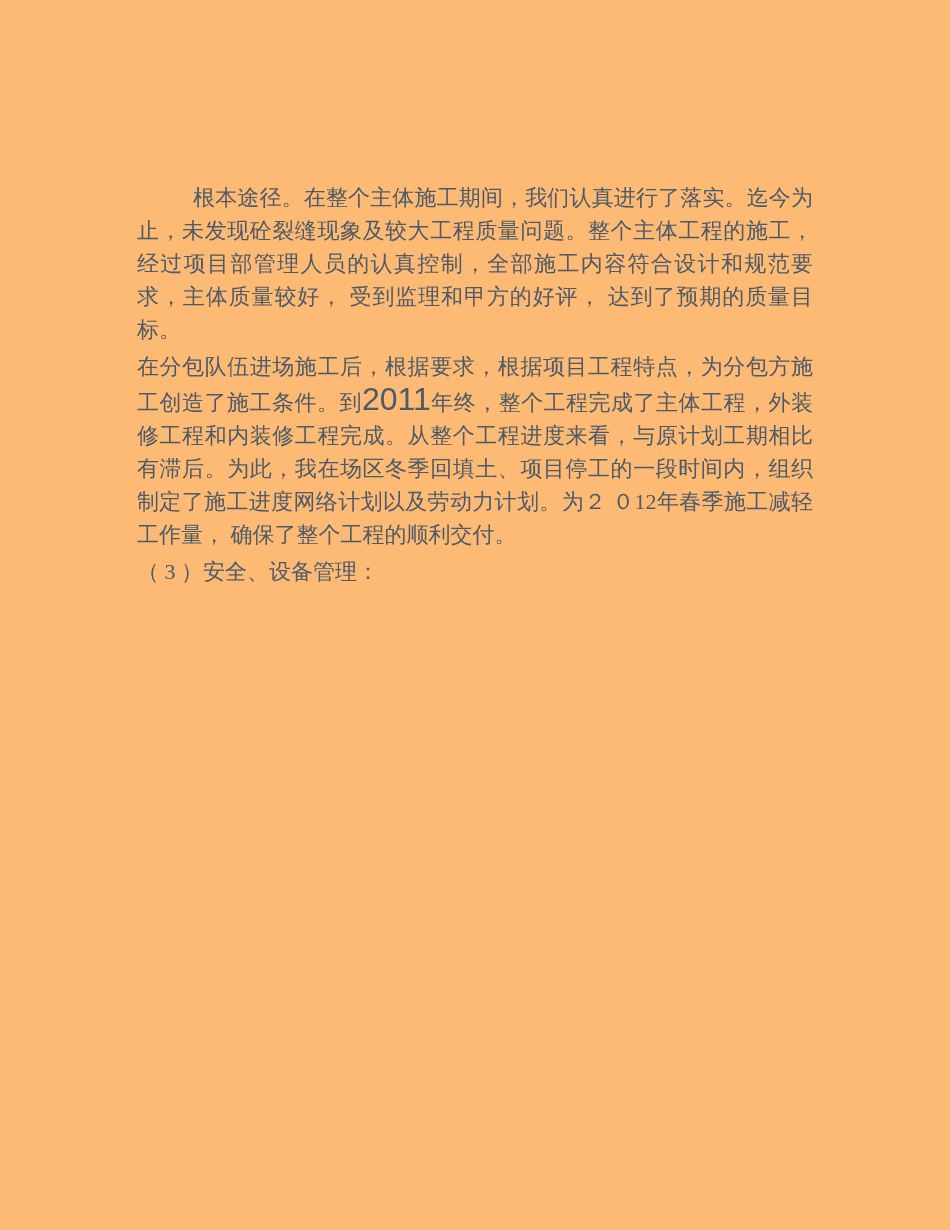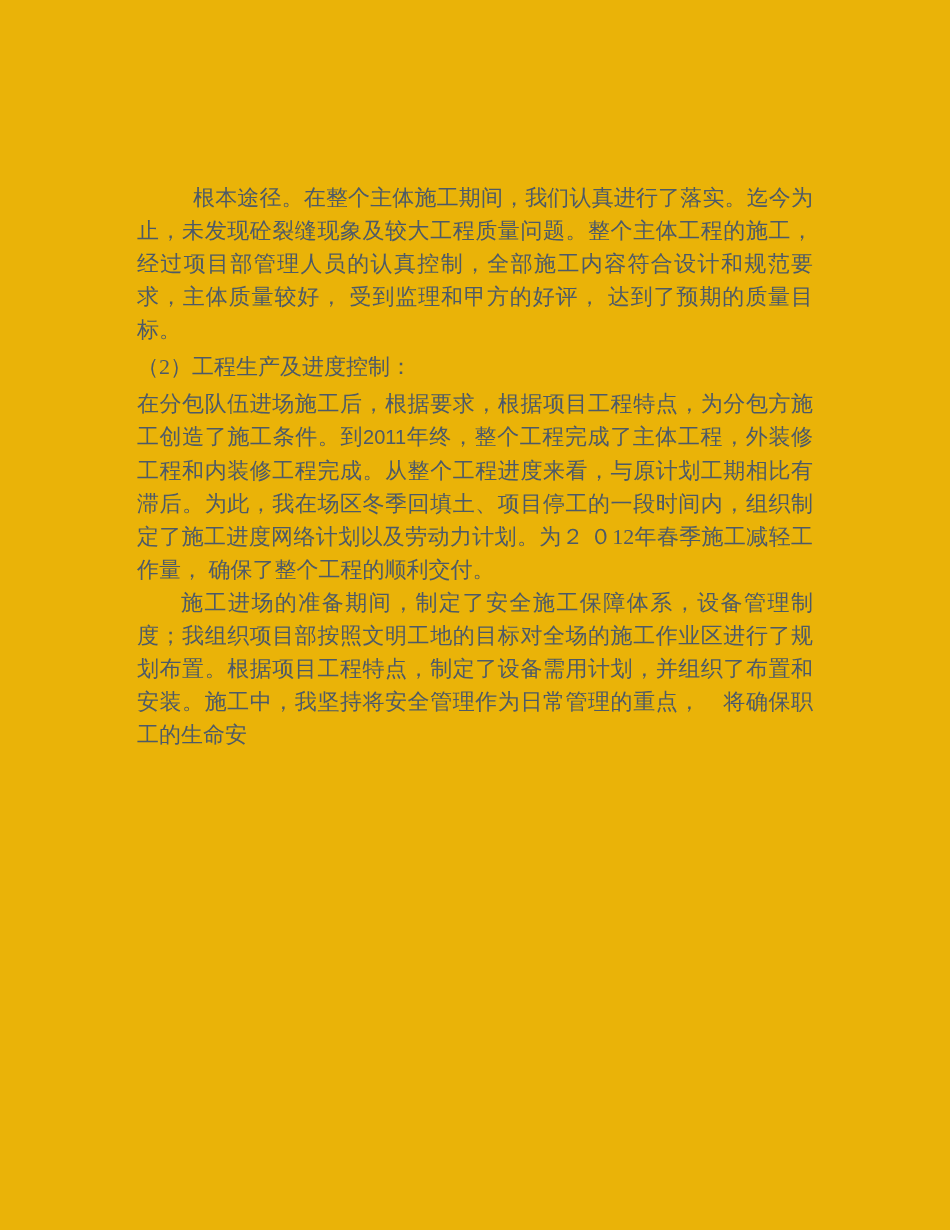--- a/index.html
+++ b/index.html
@@ -13,21 +13,21 @@
     position: relative;
     overflow: hidden;
     font-family: "Liberation Serif", "DejaVu Serif", serif;
   }
   .doc-page {
     position: absolute;
     left: 0;
     top: 0;
     width: 950px;
     height: 1230px;
-    background: #eab308;
+    background: #fdba74;
   }
   .text-block {
     position: absolute;
     left: 137px;
     top: 181px;
     width: 676px;
     color: #4d5a68;
     font-size: 22px;
     line-height: 33px;
     text-align: justify;
@@ -46,34 +46,33 @@
     text-indent: 223px;
   }
   .indent-2em {       
     text-indent: 44px;
   }
   .heading-line {
     text-align: left;
   }
   .year-figure {
     font-family: "Liberation Sans", "DejaVu Sans", sans-serif;
-    font-size: 20px;
+    font-size: 32px;
     line-height: 33px;
   }
 </style>
 </head>
 <body>
 
 <div class="doc-page">
   <div class="text-block">
 
     <p class="indent-body">根本途径。在整个主体施工期间，我们认真进行了落实。迄今为止，未发现砼裂缝现象及较大工程质量问题。整个主体工程的施工，经过项目部管理人员的认真控制，全部施工内容符合设计和规范要求，主体质量较好， 受到监理和甲方的好评， 达到了预期的质量目标。</p>
 
-    <p class="heading-line para-gap">（2）工程生产及进度控制：</p>
 
 
     <p class="para-gap"><span>在分包队伍进场施工后，根据要求，根据项目工程特点，为分包方施工创造了施工条件。到</span><span class="year-figure">2011</span><span>年终，整个工程完成了主体工程，外装修工程和内装修工程完成。从整个工程进度来看，与原计划工期相比有滞后。为此，我在场区冬季回填土、项目停工的一段时间内，组织制定了施工进度网络计划以及劳动力计划。为２ ０12年春季施工减轻工作量， 确保了整个工程的顺利交付。</span></p>
 
+    <p class="heading-line para-gap">（ 3 ）安全、设备管理：</p>
 
-    <p class="indent-2em">施工进场的准备期间，制定了安全施工保障体系，设备管理制度；我组织项目部按照文明工地的目标对全场的施工作业区进行了规划布置。根据项目工程特点，制定了设备需用计划，并组织了布置和安装。施工中，我坚持将安全管理作为日常管理的重点，　将确保职工的生命安</p>
 
   </div>
 </div>
 
 </body></html>

